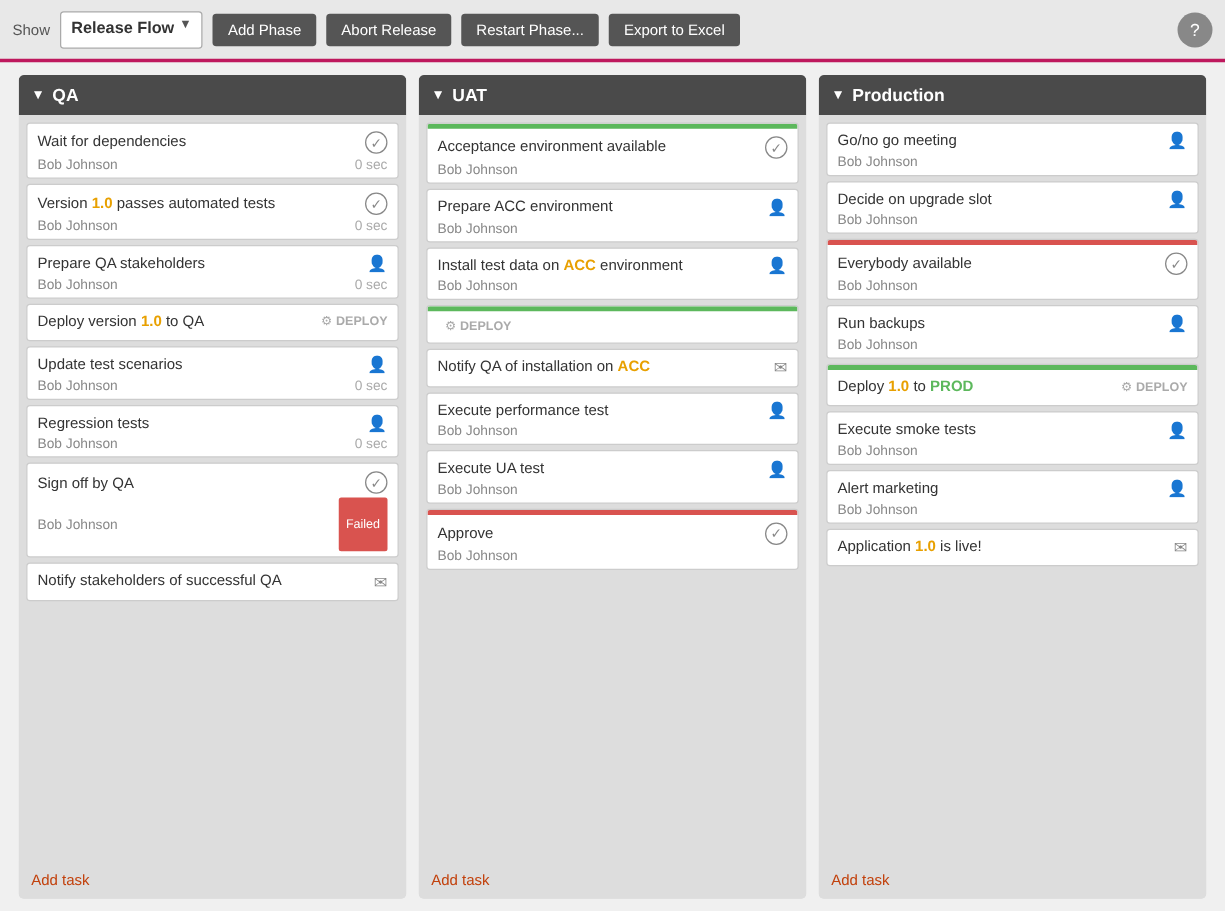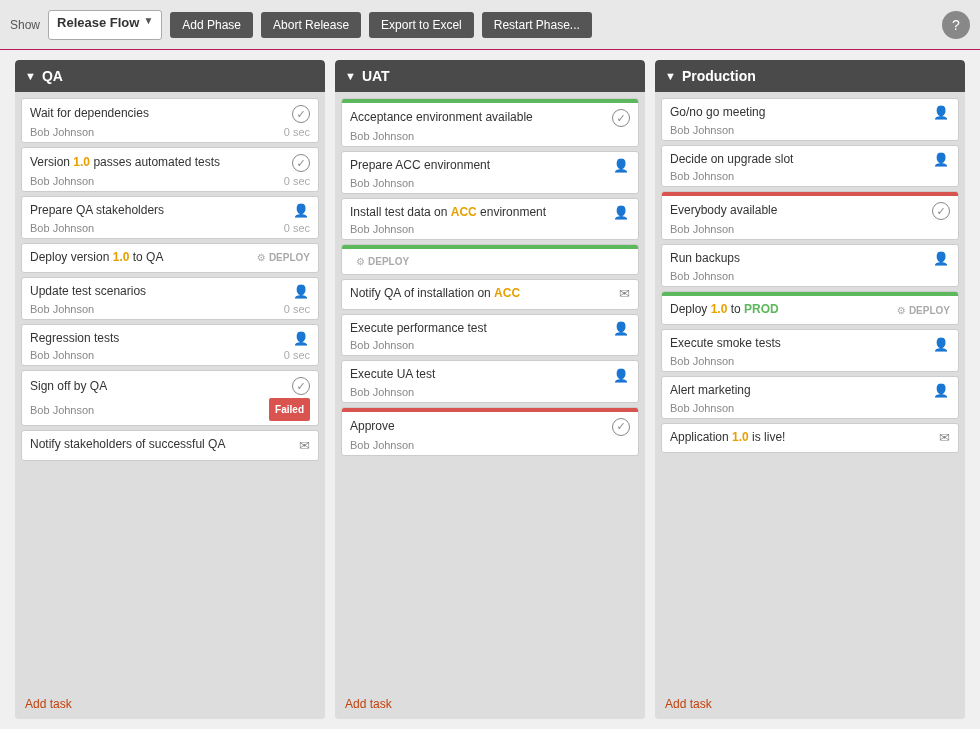--- a/index.html
+++ b/index.html
@@ -2,21 +2,21 @@
 <html><head>
   <meta charset="utf-8">
   <style>
     * { box-sizing: border-box; margin: 0; padding: 0; }
     body { font-family: Arial, sans-serif; font-size: 12px; background: #f0f0f0; color: #333; width: 980px; height: 729px; overflow: hidden; }
 
     
     .top-bar {
       display: flex; align-items: center; gap: 8px;
       padding: 8px 10px; background: #e8e8e8;
-      border-bottom: 1px solid #be185d; height: 50px;
+      border-bottom: 3px solid #be185d; height: 50px;
     }
     .top-bar-label { font-size: 12px; color: #555; }
     .show-select {
       display: flex; align-items: flex-start; gap: 4px;
       background: #fff; border: 1px solid #aaa; border-radius: 3px;
       padding: 4px 8px; font-size: 13px; font-weight: bold; cursor: pointer;
       height: 30px;
     }
     .show-select .arrow { color: #555; font-size: 10px; }
     .top-btn {
@@ -74,42 +74,42 @@
     .task-title { font-size: 12px; color: #333; flex: 1; line-height: 1.3; }
     .task-title .highlight { color: #e8a000; font-weight: bold; }
     .task-title .highlight-green { color: #5cb85c; font-weight: bold; }
     .task-icon { font-size: 14px; color: #888; margin-left: 6px; flex-shrink: 0; }
     .task-footer-row {
       display: flex; align-items: center; justify-content: space-between;
     }
     .task-assignee { font-size: 11px; color: #888; }
     .task-time { font-size: 11px; color: #aaa; }
     .task-badge-failed {
-      background: #d9534f; color: #fff; font-size: 10px; font-weight: bold;
-      padding: 6px 6px; border-radius: 2px; text-align: right;
+      background: #d9534f; color: #fff; font-size: 10px; font-weight: normal;
+      padding: 16px 6px; border-radius: 2px; text-align: right;
     }
 
     
     .tasks-list::-webkit-scrollbar { width: 5px; }
     .tasks-list::-webkit-scrollbar-track { background: #ddd; }
     .tasks-list::-webkit-scrollbar-thumb { background: #bbb; border-radius: 3px; }
   </style>
 </head>
 <body>
 
 <div class="top-bar">
   <span class="top-bar-label">Show</span>
   <div class="show-select">
     <span>Release Flow</span>
     <span class="arrow">▼</span>
   </div>
   <button class="top-btn">Add Phase</button>
   <button class="top-btn">Abort Release</button>
+  <button class="top-btn">Restart Phase...</button>
   <button class="top-btn">Export to Excel</button>
-  <button class="top-btn">Restart Phase...</button>
   <button class="help-btn">?</button>
 </div>
 
 <div class="columns-wrapper">
 <div class="column col-qa">
       <div class="column-header">
         <span class="col-arrow">▼</span>
         <span>QA</span>
       </div>
       <div class="tasks-list">

